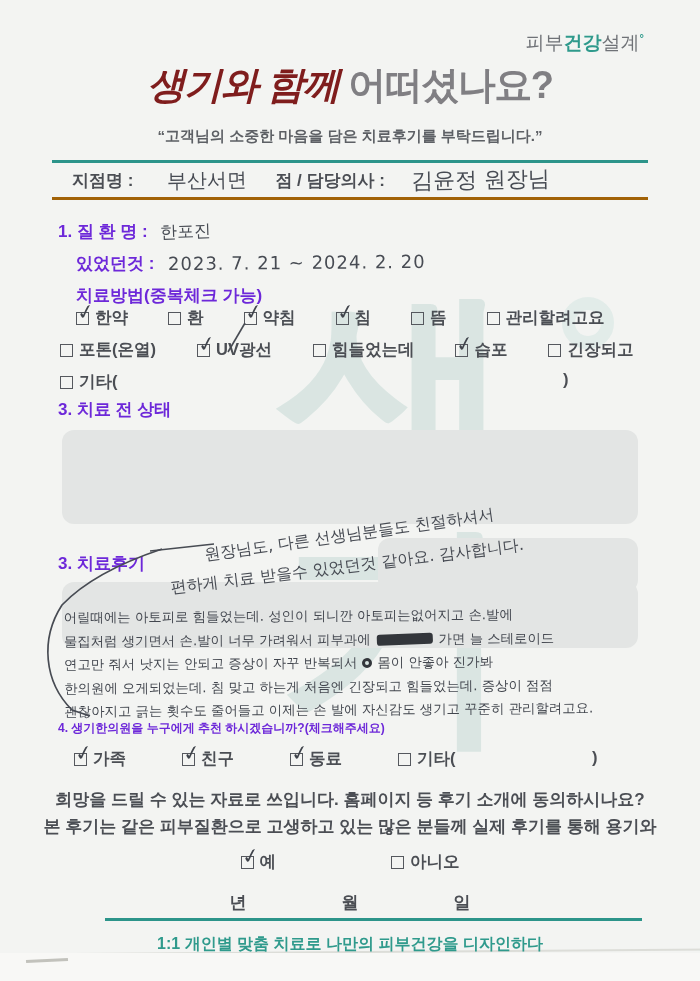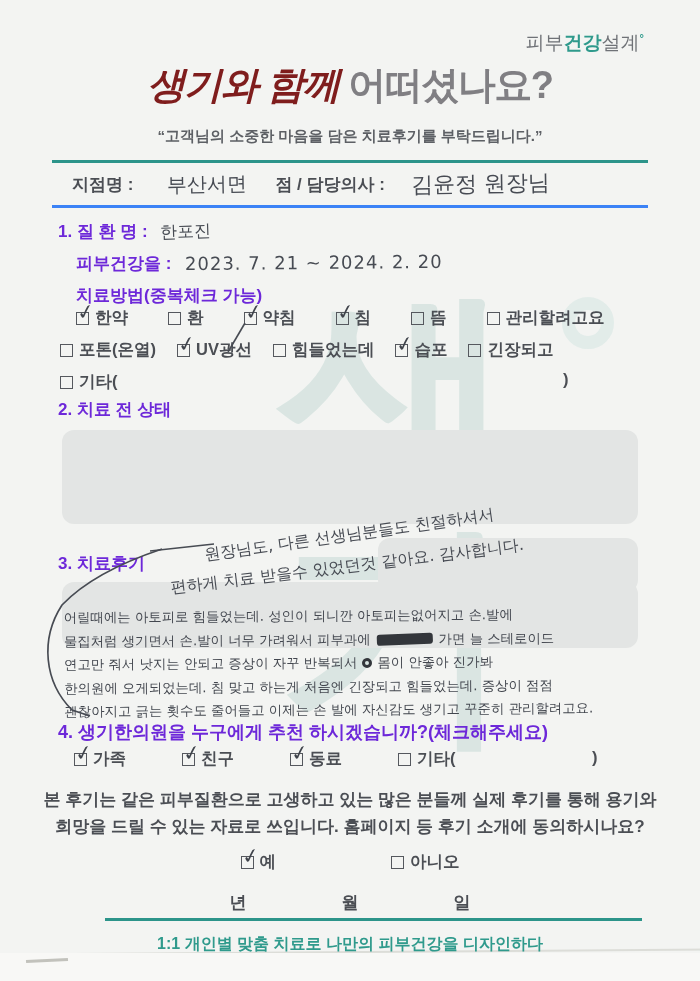--- a/index.html
+++ b/index.html
@@ -17,43 +17,43 @@
 
   
   .logo { position:absolute; top:30px; right:56px; font-size:19px; color:#6f7277; font-weight:500; z-index:2;}
   .logo b { color:#2f9a8c; font-weight:800; }
   .logo sup { color:#2f9a8c; font-size:11px; font-weight:800; }
   .title { position:absolute; top:60px; left:0; width:100%; text-align:center; font-size:38px; font-weight:800; letter-spacing:-1.5px; color:#807f83; z-index:2;}
   .title .accent { color:#7f1d1d;font-style:italic; }
   .subtitle { position:absolute; top:127px; left:0; width:100%; text-align:center; font-size:15px; font-weight:700; color:#5d6065; z-index:2;}
 
   
-  .branch-row { position:absolute; left:52px; right:52px; top:160px; height:48px;
-    border-top:3px solid #2c948a; border-bottom:3px solid #3b82f6; display:flex; align-items:center; z-index:2;}
+  .branch-row { position:absolute; left:52px; right:52px; top:160px; height:40px;
+    border-top:3px solid #2c948a; border-bottom:3px solid #a16207; display:flex; align-items:center; z-index:2;}
   .branch-row .plabel { font-size:17px; font-weight:700; color:#4b4e54; }
   .branch-row .plabel.first { margin-left:20px; }
   .hw { font-family:"DejaVu Sans",sans-serif; color:#474b53; }
   .branch-row .hw { font-size:20px; transform:rotate(-1deg); }
   .branch-row .branch-v { margin-left:34px; margin-right:28px; }
   .branch-row .doctor-v { margin-left:26px; font-size:22px; }
 
   
   .plabel-lg { font-size:17px; font-weight:700; color:#6d28d9; }
   .z2 { z-index:2; position:absolute; }
 
   .disease-line { left:58px; top:220px; display:flex; align-items:baseline; }
   .disease-line .hw { font-size:17px; margin-left:12px; transform:rotate(-2deg); }
   .period-line { left:76px; top:252px; display:flex; align-items:baseline; }
   .period-line .hw { font-size:18px; margin-left:14px; letter-spacing:1px; transform:rotate(-0.5deg); }
   .method-label { left:76px; top:284px; }
 
   
   .cb-row { position:absolute; display:flex; align-items:center; z-index:2; }
   .row1 { left:76px; top:307px; gap:40px; }
-  .row2 { left:60px; top:339px; gap:21px; }
+  .row2 { left:60px; top:339px; gap:41px; }
   .row3 { left:60px; top:371px; }
   .row4 { left:74px; top:748px; gap:56px; }
   .consent-row { left:0; top:851px; width:100%; justify-content:center; gap:115px; }
   .cb-item { display:inline-flex; align-items:center; }
   .cb-box { position:relative; width:13px; height:13px; border:1.6px solid #55585e; margin-right:6px; flex:none; }
   .cb-tick { display:none; position:absolute; left:0px; top:-13px; font-size:21px; color:#3f434b; transform:rotate(-10deg); }
   .cb-box.checked .cb-tick { display:block; }
   .cb-label { font-size:16.5px; font-weight:700; color:#4b4e54; white-space:nowrap; }
   .etc-close { position:absolute; font-size:16.5px; font-weight:700; color:#4b4e54; z-index:2; }
   .etc-close-1 { left:563px; top:370px; }
@@ -68,21 +68,21 @@
   .q3-label { left:58px; top:552px; }
   .annot { position:absolute; font-family:"DejaVu Sans",sans-serif; color:#474b53; font-size:16px; white-space:nowrap; z-index:3; }
   .annot1 { left:206px; top:545px; transform:rotate(-8deg); transform-origin:left bottom; }
   .annot2 { left:172px; top:578px; transform:rotate(-7deg); transform-origin:left bottom; }
 
   .review { position:absolute; left:64px; top:604px; width:610px; z-index:3; transform:rotate(-0.4deg); }
   .review .rline { font-family:"DejaVu Sans",sans-serif; color:#43474f; font-size:13.4px; line-height:23.5px; white-space:nowrap; }
   .scribble { display:inline-block; width:56px; height:11px; background:#33363b; border-radius:3px; transform:rotate(-2deg); vertical-align:middle; margin:0 6px; }
   .circle-scribble { display:inline-block; width:10px; height:10px; border:3px solid #33363b; border-radius:50%; vertical-align:middle; margin:0 5px; }
 
-  .q4-label { left:58px; top:720px; font-size:18px; }
+  .q4-label { left:58px; top:720px; font-size:12px; }
 
   .consent-text { position:absolute; left:0; top:786px; width:100%; text-align:center; font-size:17px; font-weight:700; color:#4b4e54; line-height:27px; z-index:2;}
 
   .date-row { position:absolute; left:0; top:891px; width:100%; display:flex; justify-content:center; gap:95px; z-index:2;}
   .date-row span { font-size:17px; font-weight:700; color:#4b4e54; }
 
   .footer-line { position:absolute; left:105px; right:58px; top:918px; height:2.5px; background:#2c948a; z-index:2;}
   .tagline { position:absolute; left:0; top:934px; width:100%; text-align:center; font-size:16px; font-weight:700; color:#2f9a8c; z-index:2;}
 
   .pen-overlay { position:absolute; left:0; top:0; width:700px; height:981px; z-index:3; pointer-events:none; }
@@ -108,21 +108,21 @@
     <span class="hw branch-v">부산서면</span>
     <span class="plabel">점 / 담당의사 :</span>
     <span class="hw doctor-v">김윤정 원장님</span>
   </div>
 
   <div class="z2 disease-line">
     <span class="plabel-lg">1. 질 환 명 :</span>
     <span class="hw">한포진</span>
   </div>
   <div class="z2 period-line">
-    <span class="plabel-lg">피부건강을 :</span>
+    <span class="plabel-lg">있었던것 :</span>
     <span class="hw">2023. 7. 21 ~ 2024. 2. 20</span>
   </div>
   <div class="z2 method-label plabel-lg">치료방법(중복체크 가능)</div>
 
   <div class="cb-row row1">
 
       <span class="cb-item">
         <span class="cb-box checked">
           <span class="cb-tick">✓</span>
         </span>
@@ -191,21 +191,21 @@
     </div>
   <div class="cb-row row3">
 
       <span class="cb-item">
         <span class="cb-box"></span>
         <span class="cb-label">기타(</span>
       </span>
     </div>
   <div class="etc-close etc-close-1">)</div>
 
-  <div class="z2 q2-label plabel-lg">2. 치료 전 상태</div>
+  <div class="z2 q2-label plabel-lg">3. 치료 전 상태</div>
   <div class="redact redactA"></div>
   <div class="redact redactB1"></div>
   <div class="redact redactB2"></div>
 
   <div class="z2 q3-label plabel-lg">3. 치료후기</div>
   <div class="annot annot1">원장님도, 다른 선생님분들도 친절하셔서</div>
   <div class="annot annot2">편하게 치료 받을수 있었던것 같아요. 감사합니다.</div>
 
   <div class="review">
     <div class="rline">어릴때에는 아토피로 힘들었는데. 성인이 되니깐 아토피는없어지고 손.발에</div>
@@ -240,22 +240,22 @@
       </span>
 
       <span class="cb-item">
         <span class="cb-box"></span>
         <span class="cb-label">기타(</span>
       </span>
     </div>
   <div class="etc-close etc-close-4">)</div>
 
   <div class="consent-text">
+    <div>희망을 드릴 수 있는 자료로 쓰입니다. 홈페이지 등 후기 소개에 동의하시나요?</div>
     <div>본 후기는 같은 피부질환으로 고생하고 있는 많은 분들께 실제 후기를 통해 용기와</div>
-    <div>희망을 드릴 수 있는 자료로 쓰입니다. 홈페이지 등 후기 소개에 동의하시나요?</div>
   </div>
 
   <div class="cb-row consent-row">
 
       <span class="cb-item">
         <span class="cb-box checked">
           <span class="cb-tick">✓</span>
         </span>
         <span class="cb-label">예</span>
       </span>

